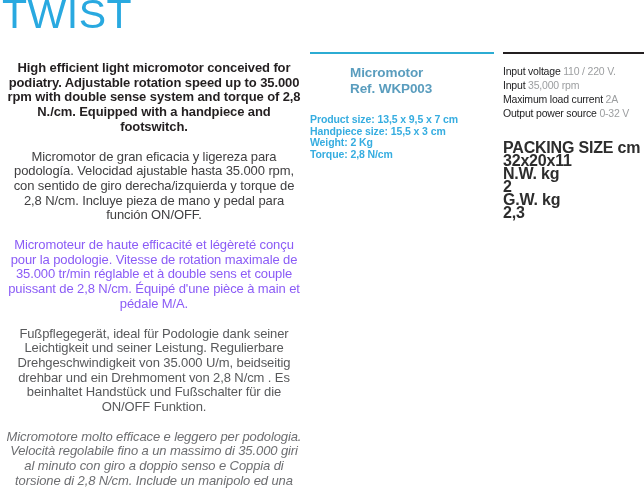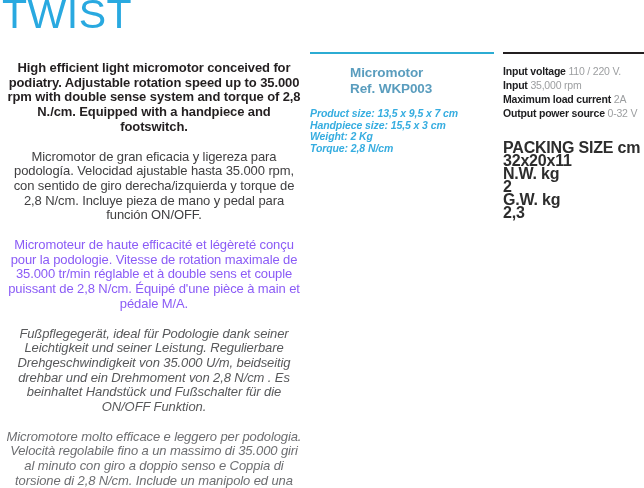--- a/index.html
+++ b/index.html
@@ -20,43 +20,43 @@
 
   
   .col-left {
     position: absolute; left: 4px; top: 61px; width: 300px;
     font-size: 13px;
   }
   .desc { margin: 0 0 15px 0; line-height: 14.7px; letter-spacing: -0.1px; text-align: center; }
   .desc-en { font-weight: 700; color: #231F20; }
   .desc-es { color: #414042; }
   .desc-fr { color: #8b5cf6; }
-  .desc-de { font-style: italic; color: #58595B; }
+  .desc-de { color: #58595B; }
   .desc-it { font-style: italic; color: #6D6E71; margin-bottom: 0; }
 
   
   .col-mid { position: absolute; left: 310px; top: 52px; width: 184px; }
   .rule { height: 0; border-top: 2px solid; }
   .rule-blue { border-color: #2CACD3; margin-bottom: 11px; }
   .prod-name, .prod-ref {
     font-size: 13.5px; font-weight: 700; color: #5A9DBE; line-height: 16px;
     letter-spacing: -0.1px;
     margin-left: 40px;
   }
-  .prod-details { margin-top: 11px; font-style: italic; }
+  .prod-details { margin-top: 17px; }
   .prod-detail {
     font-size: 10.5px; font-weight: 700; color: #36ADE0; line-height: 11.6px;
     letter-spacing: -0.1px;
   }
 
   
   .col-right { position: absolute; left: 503px; top: 52px; width: 141px; }
   .rule-dark { border-color: #231F20; margin-bottom: 10px; }
   .spec-row { font-size: 10.5px; line-height: 14px; white-space: nowrap; letter-spacing: -0.2px; }
-  .spec-label { font-weight: 700; color: #1D1D1F; }
+  .spec-label { font-weight: 400; color: #1D1D1F; }
   .spec-value { color: #9C9EA0; }
   .packing {
     margin-top: 21px;
     font-size: 16px; font-weight: 700; color: #2D2D2D; line-height: 13px;
     letter-spacing: -0.2px;
   }
 </style>
 </head>
 <body>
 

